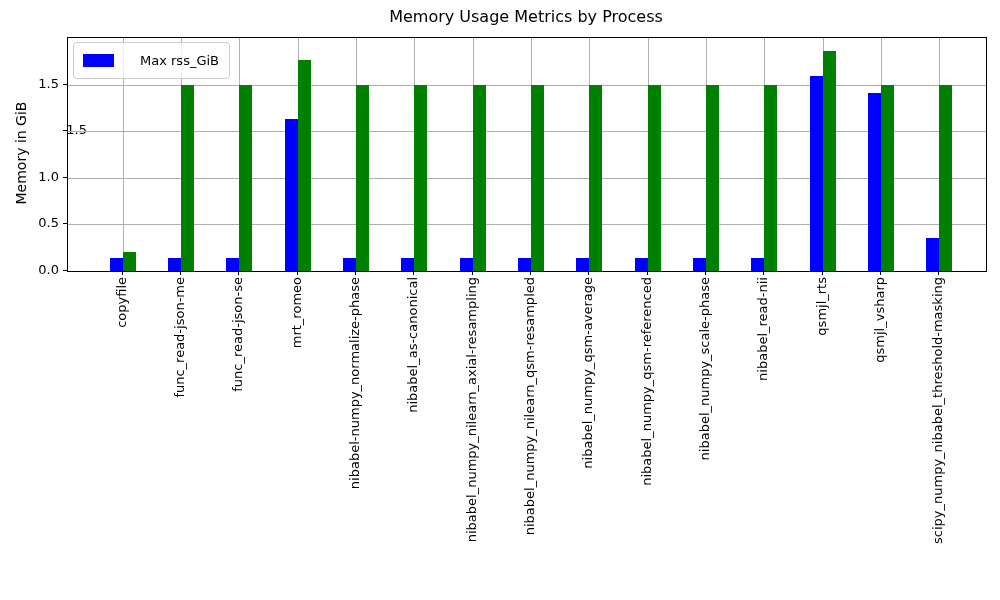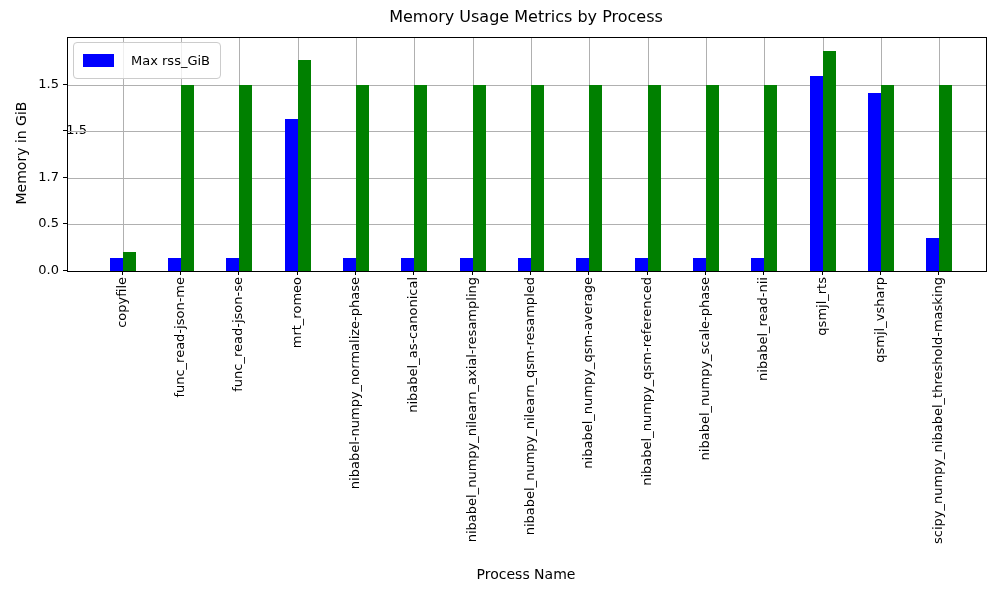--- a/index.html
+++ b/index.html
@@ -39,21 +39,21 @@
   .bar { position: absolute; bottom: 0; z-index: 2; }
   .legend {
     position: absolute; left: 5px; top: 4px; z-index: 3;
     background: rgba(255,255,255,0.8);
     border: 1px solid #cccccc;
     border-radius: 4px;
     padding: 7px 10px 7px 9px;
   }
   .legend-row { display: flex; align-items: center; height: 21px; }
   .legend-swatch { width: 31px; height: 13px; display: inline-block; flex: 0 0 auto; }
-  .legend-text { margin-left: 17px; font-size: 13px; white-space: nowrap; }
+  .legend-text { margin-left: 26px; font-size: 13px; white-space: nowrap; }
   .ytick-label {
     position: absolute; left: 0; width: 59px;
     text-align: right; font-size: 13px; line-height: 16px; height: 16px;
   }
   .ytick-mark {
     position: absolute; width: 4px; height: 0;
     border-top: 1.2px solid #000000; left: 63px;
   }
   .xtick-mark {
     position: absolute; width: 0; height: 4px;
@@ -144,21 +144,21 @@
         <span class="legend-text">Max rss_GiB</span>
       </div>
     </div>
   </div>
 
   <div id="yaxis-layer">
       <div class="ytick-label" style="top: 262px;">0.0</div>
       <div class="ytick-mark" style="top: 270px;"></div>
       <div class="ytick-label" style="top: 215.4px;">0.5</div>
       <div class="ytick-mark" style="top: 223.4px;"></div>
-      <div class="ytick-label" style="top: 168.8px;">1.7</div>
+      <div class="ytick-label" style="top: 168.8px;">1.0</div>
       <div class="ytick-mark" style="top: 176.8px;"></div>
       <div class="ytick-label" style="top: 122.2px; margin-left: 28px;">1.5</div>
       <div class="ytick-mark" style="top: 130.2px;"></div>
       <div class="ytick-label" style="top: 75.6px;">1.5</div>
       <div class="ytick-mark" style="top: 83.6px;"></div>
     </div>
   <div id="xaxis-layer">
       <div class="xtick-mark" style="left: 121.7px;"></div>
       <div class="xtick-label" style="left: 121.7px;">copyfile</div>
       <div class="xtick-mark" style="left: 180.03px;"></div>
@@ -184,14 +184,13 @@
       <div class="xtick-mark" style="left: 763.33px;"></div>
       <div class="xtick-label" style="left: 763.33px;">nibabel_read-nii</div>
       <div class="xtick-mark" style="left: 821.66px;"></div>
       <div class="xtick-label" style="left: 821.66px;">qsmjl_rts</div>
       <div class="xtick-mark" style="left: 879.99px;"></div>
       <div class="xtick-label" style="left: 879.99px;">qsmjl_vsharp</div>
       <div class="xtick-mark" style="left: 938.32px;"></div>
       <div class="xtick-label" style="left: 938.32px;">scipy_numpy_nibabel_threshold-masking</div>
     </div>
 
-  <div class="xlabel">Process Name</div>
 </div>
 
 </body></html>

